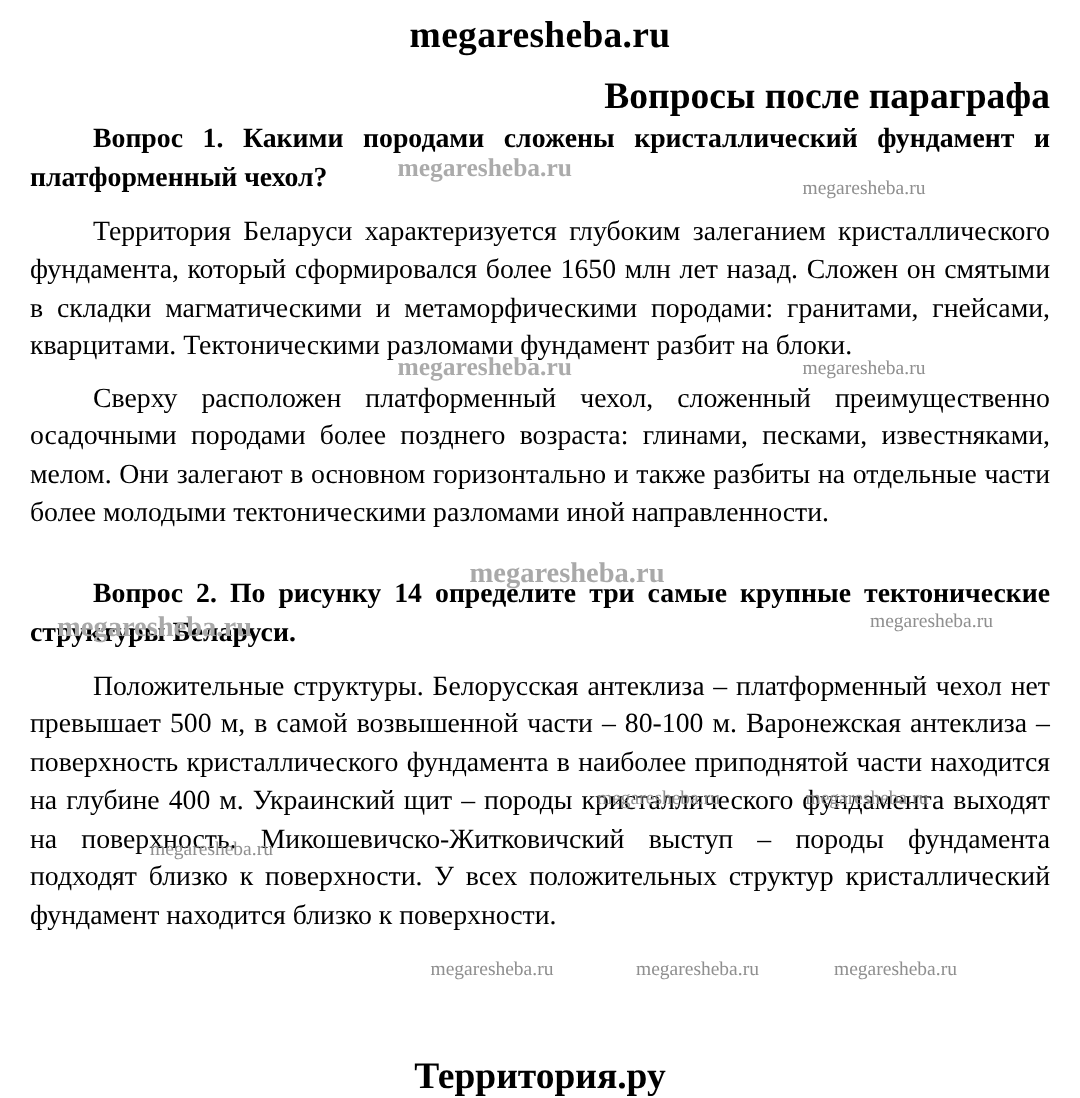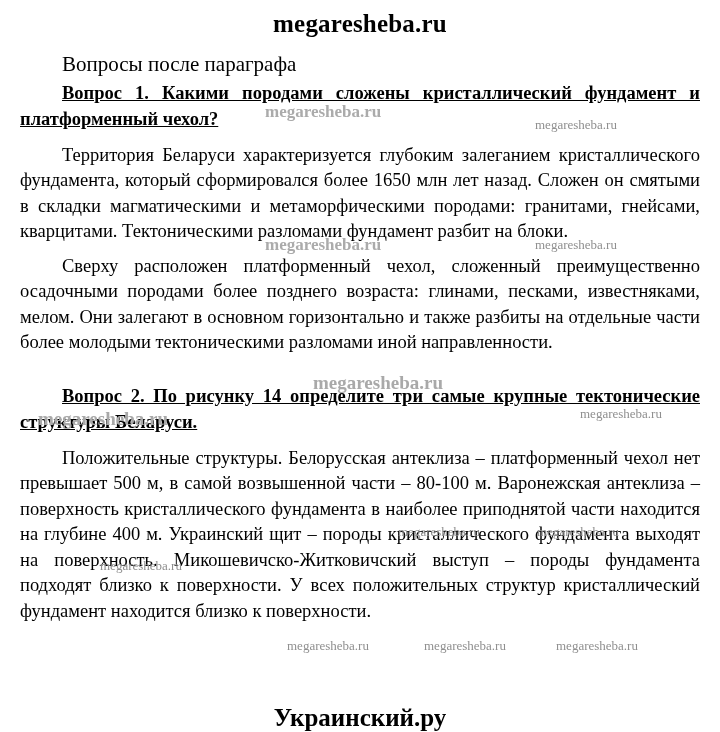--- a/index.html
+++ b/index.html
@@ -48,34 +48,34 @@
     font-size: 18.5px;
     line-height: 25.5px;
     text-align: justify;
     text-justify: inter-word;
     font-family: Liberation Serif, serif;
   }
   p.indent {
     text-indent: 42px;
   }
   .heading {
-    font-weight: normal;
-    font-size: 21px;
+    font-weight: bold;
+    font-size: 25px;
     line-height: 25.5px;
     text-indent: 42px;
     margin: 0 0 2px 0;
+    text-align: right;
   }
   .q-block {
     font-weight: bold;
     font-size: 18.5px;
     line-height: 26px;
     text-align: justify;
     text-indent: 42px;
     margin: 0 0 3px 0;
-    text-decoration: underline;
   }
   .spacer-sm { height: 8px; }
   .spacer-lg { height: 26px; }
 
   
   .wm {
     position: absolute;
     color: #b8b8b8;
     font-family: "Liberation Serif", serif;
     font-size: 13px;
@@ -121,21 +121,21 @@
     <div class="spacer-lg"></div>
 
     <div class="q-block">Вопрос 2. По рисунку 14 определите три самые крупные тектонические структуры Беларуси.</div>
 
     <div class="spacer-sm"></div>
 
     <p class="indent">Положительные структуры. Белорусская антеклиза – платформенный чехол нет превышает 500 м, в самой возвышенной части – 80-100 м. Варонежская антеклиза – поверхность кристаллического фундамента в наиболее приподнятой части находится на глубине 400 м. Украинский щит – породы кристаллического фундамента выходят на поверхность. Микошевичско-Житковичский выступ – породы фундамента подходят близко к поверхности. У всех положительных структур кристаллический фундамент находится близко к поверхности.</p>
 
   </div>
 
-  <div class="site-footer">Украинский.ру</div>
+  <div class="site-footer">Территория.ру</div>
 
   <div id="watermark-layer">
       <div class="wm mid" style="left: 265px; top: 92px;">megaresheba.ru</div>
       <div class="wm dark" style="left: 535px; top: 107px;">megaresheba.ru</div>
       <div class="wm mid" style="left: 265px; top: 225px;">megaresheba.ru</div>
       <div class="wm dark" style="left: 535px; top: 227px;">megaresheba.ru</div>
       <div class="wm big" style="left: 313px; top: 362px;">megaresheba.ru</div>
       <div class="wm big" style="left: 38px; top: 398px;">megaresheba.ru</div>
       <div class="wm dark" style="left: 580px; top: 396px;">megaresheba.ru</div>
       <div class="wm dark" style="left: 398px; top: 514px;">megaresheba.ru</div>

